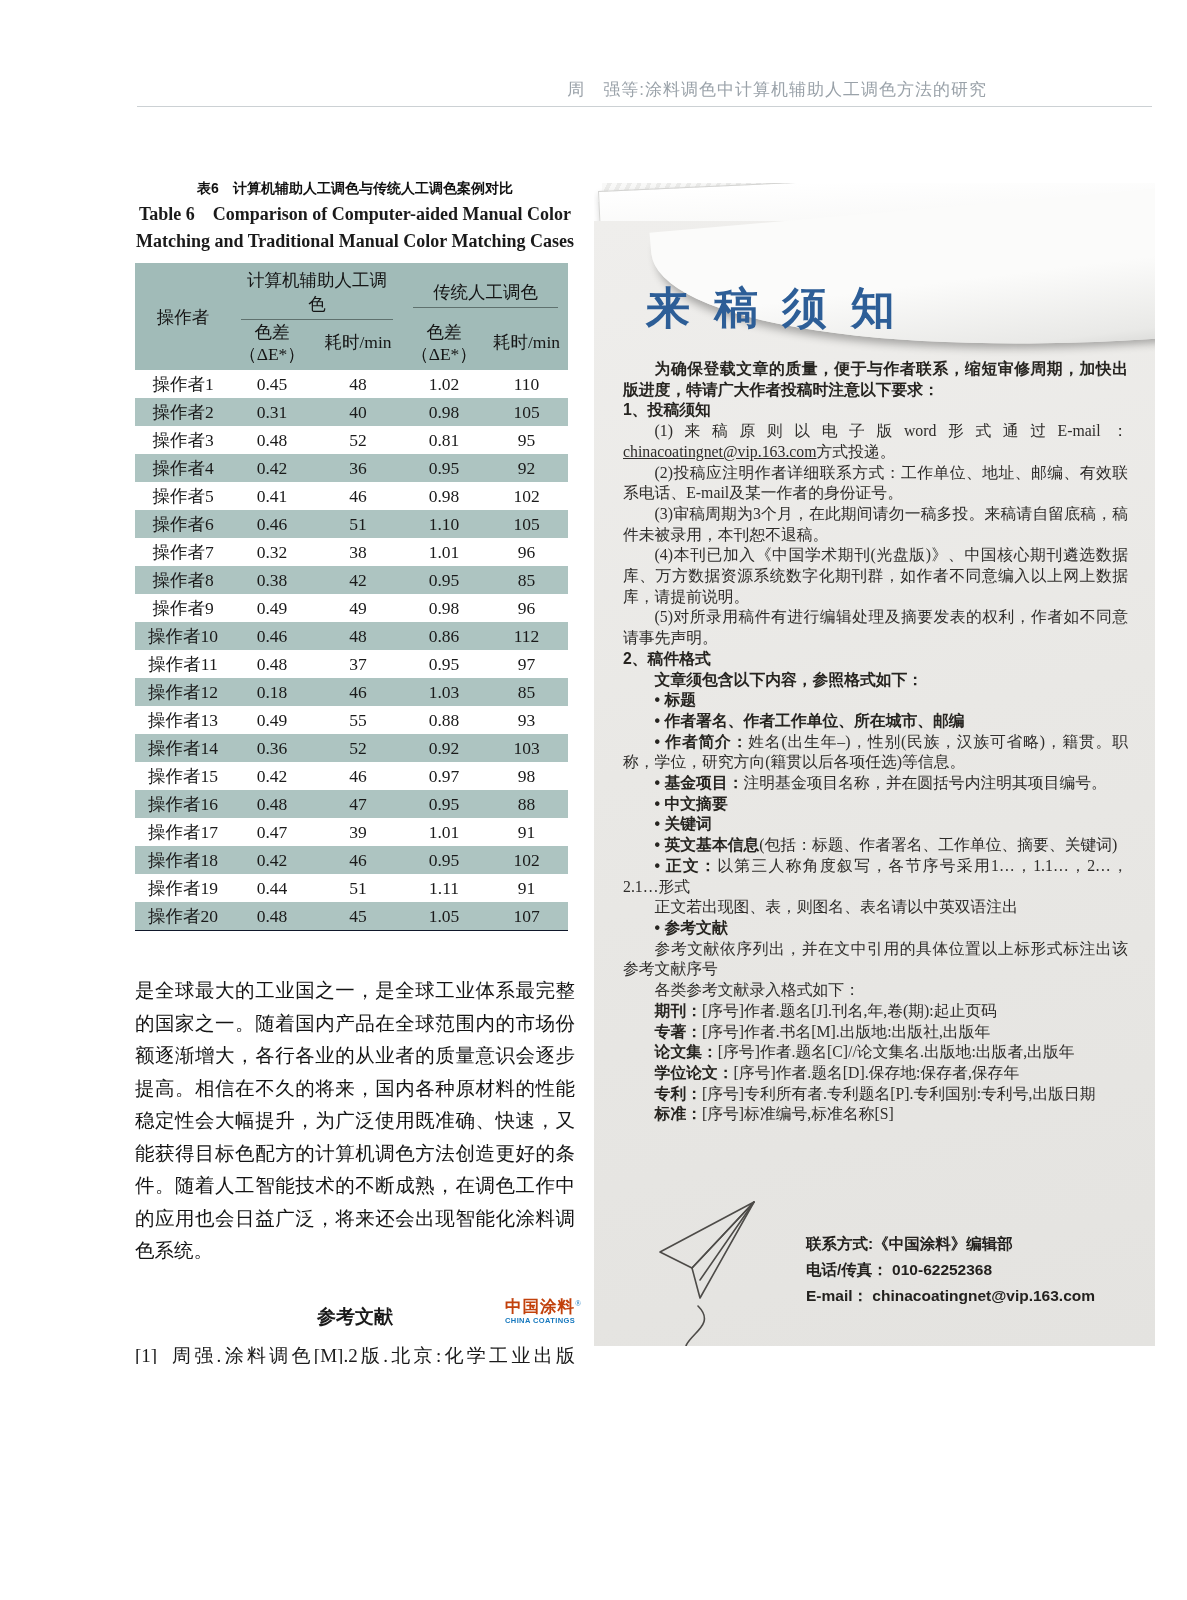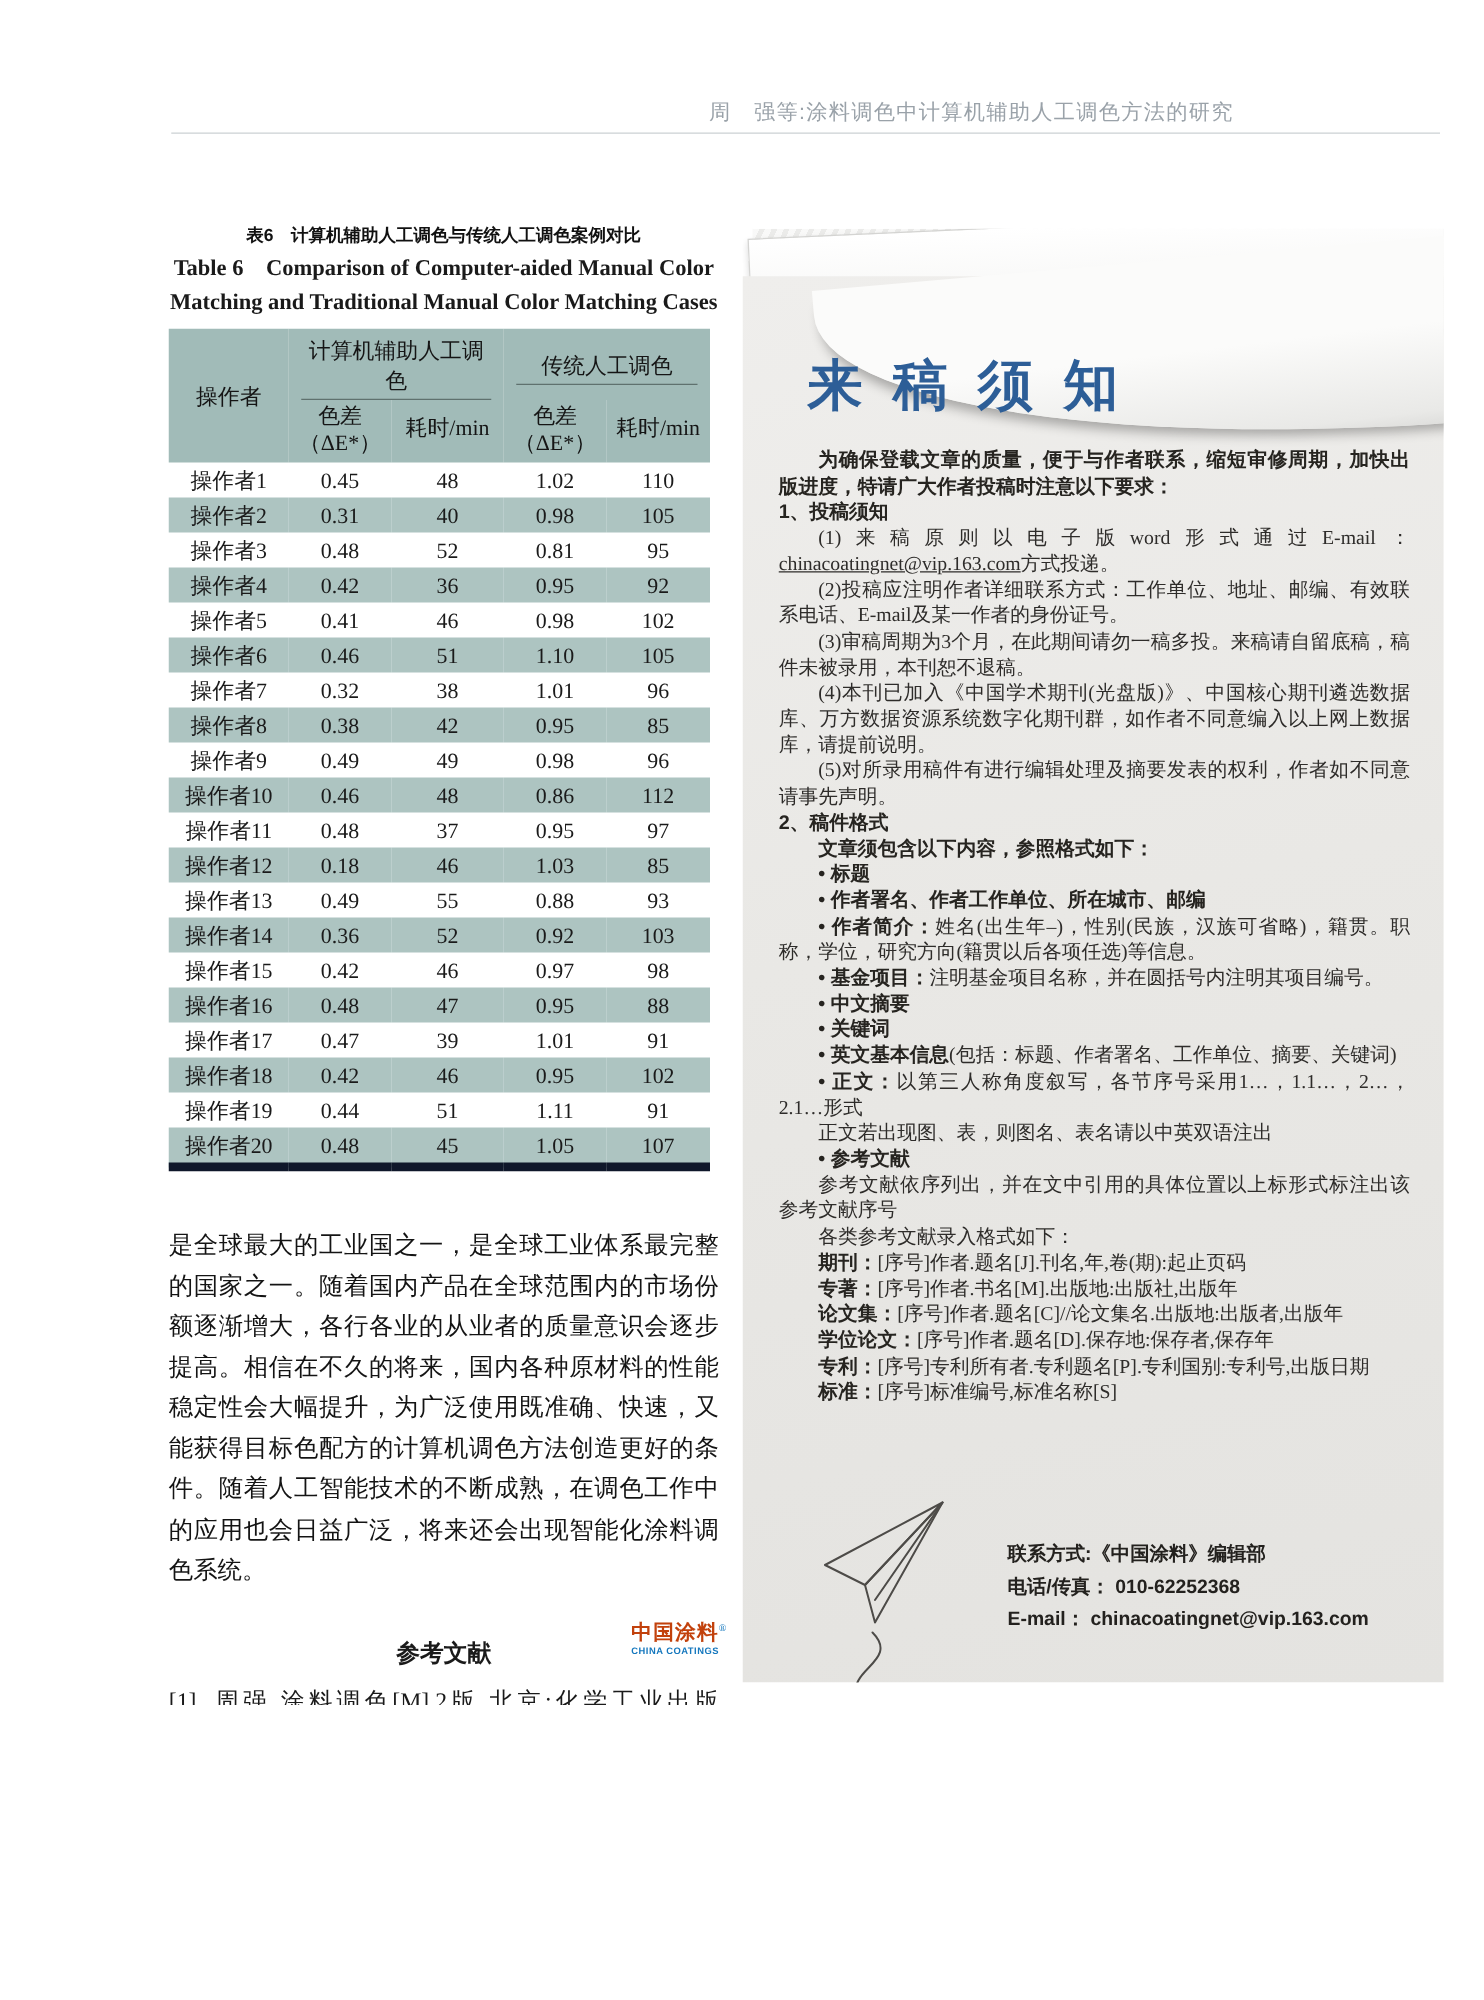--- a/index.html
+++ b/index.html
@@ -15,21 +15,21 @@
   .t-cn{text-align:center;font-weight:700;font-size:14px;font-family:Liberation Sans, sans-serif;color:#111;}
   .t-en{text-align:center;font-weight:700;font-size:18px;line-height:26.5px;margin-top:3px;}
   table.cmp{width:433px;border-collapse:collapse;margin-top:9px;table-layout:fixed;}
   table.cmp th{background:#a1bbb8;font-weight:400;font-size:17.5px;color:#151515;padding:0;}
   table.cmp .tier2 th{vertical-align:top;padding-bottom:6px;}
   th.c-op{width:96px;vertical-align:middle;}
   .grp{display:block;margin:0 10px;padding:5px 0 3px;border-bottom:1px solid #5f716e;}
   .sub2{line-height:20px;padding-top:2px;}
   table.cmp td{text-align:center;height:28px;font-size:17.5px;padding:0;}
   table.cmp tbody tr:nth-child(even){background:#adc4c1;}
-  table.cmp tbody tr:last-child{border-bottom:7px solid #0f172a;font-family:Liberation Serif, serif;}
+  table.cmp tbody tr:last-child{border-bottom:1px solid #0f172a;font-family:Liberation Serif, serif;}
   .body-para{margin:44px 0 0 0;font-size:19.5px;line-height:32.5px;text-align:justify;color:#141414;}
   .ref-head{margin-top:36px;text-align:center;font-weight:700;font-size:19px;
     font-family:Liberation Sans, sans-serif;}
   .ref-list{margin-top:10px;font-size:19px;line-height:31px;}
   .ref-item{display:flex;}
   .ref-label{width:37px;flex:0 0 37px;}
   .ref-text{flex:1;text-align:justify;}
   .logo{position:absolute;left:505px;top:1298px;width:92px;text-align:left;line-height:1;}
   .logo-cn{font-family:"Liberation Sans",sans-serif;font-weight:700;font-size:16.5px;color:#c2410c;letter-spacing:1px;}
   .logo-reg{font-size:8px;vertical-align:super;color:#1678be;}

